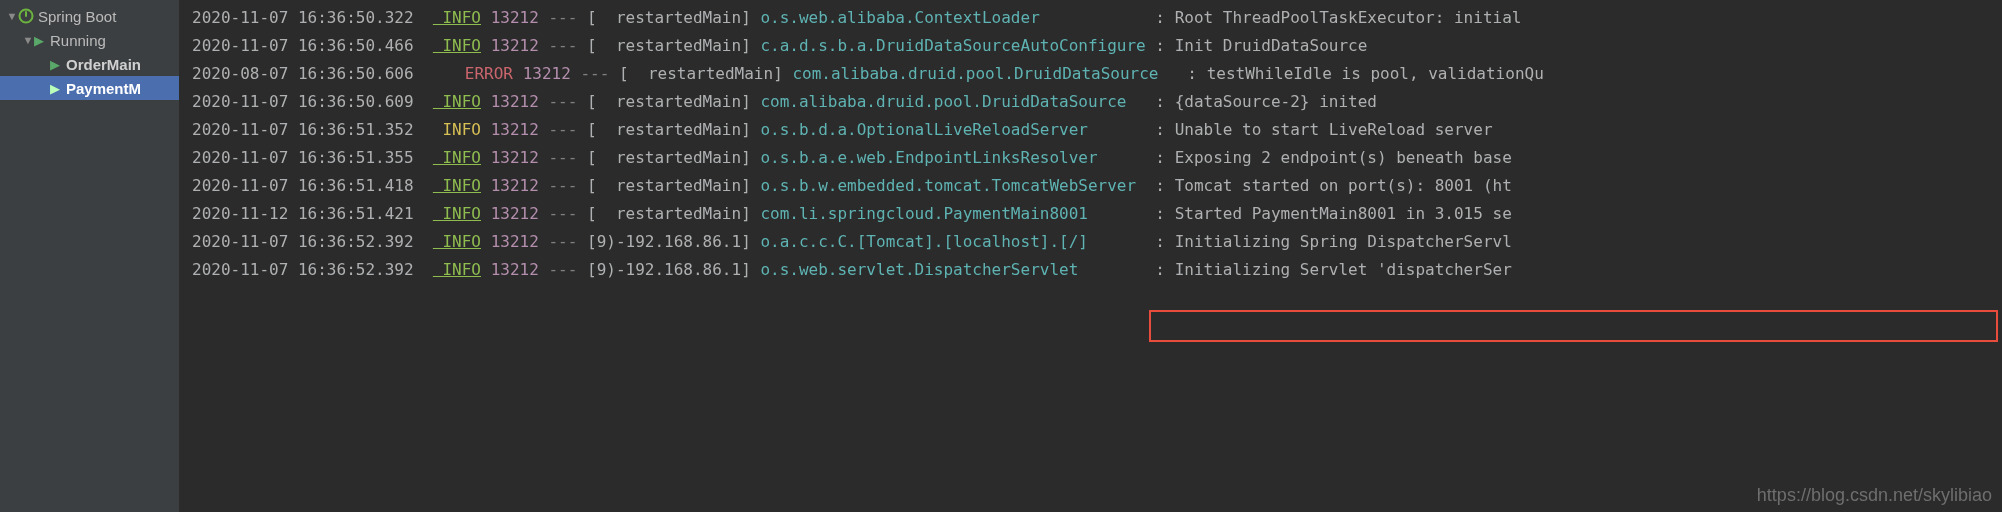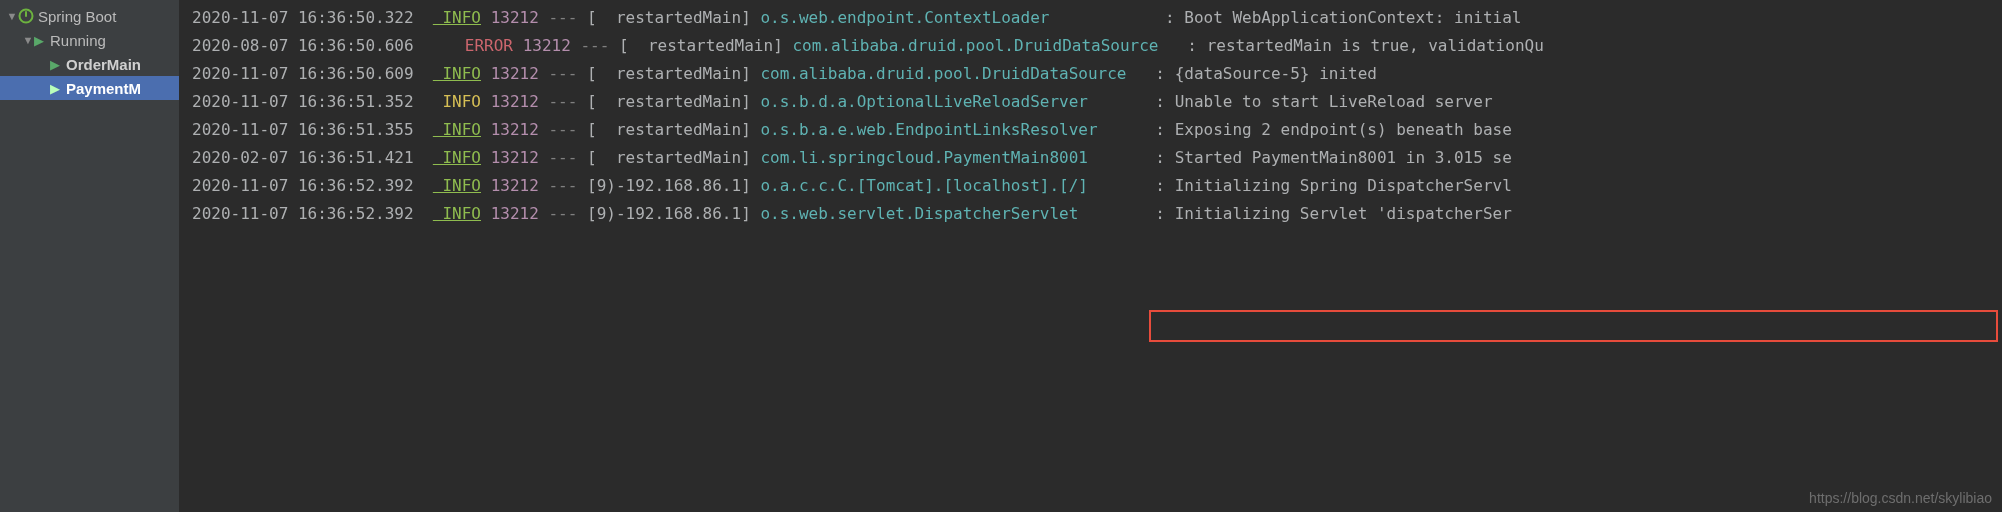--- a/index.html
+++ b/index.html
@@ -88,21 +88,21 @@
   .hl-box {
     position:absolute;
     border:2px solid #e74c3c;
     pointer-events:none;
   }
   .watermark {
     position:absolute;
     right:10px;
     bottom:6px;
     font-family: "Segoe UI", Arial, sans-serif;
-    font-size:14px;
+    font-size:18px;
     color:#6e6e6e;
   }
 </style>
 </head>
 <body>
 
 <div class="container">
 
   <div class="sidebar">
     <div class="tree-row indent-0">
@@ -125,25 +125,27 @@
       <span class="tree-label bold">OrderMain</span>
     </div>
     <div class="tree-row indent-2 selected">
       <span class="run-icon" style="color:#baffba">▶</span>
       <span class="tree-label bold">PaymentM</span>
     </div>
   </div>
 
   <div class="log-pane" id="log-pane">
 
-    <div class="log-line"><span class="ts">2020-11-07 16:36:50.322</span>  <span class="lvl-info"> INFO</span> <span class="pid">13212</span> <span class="dash">---</span> <span class="thr">[  restartedMain]</span> <span class="logger">o.s.web.endpoint.ContextLoader           </span> <span class="colon">:</span><span class="msg"> Boot WebApplicationContext: initial</span></div>
-      <div class="log-line"><span class="ts">2020-08-07 16:36:50.606</span>  <span class="lvl-error">ERROR</span> <span class="pid">13212</span> <span class="dash">---</span> <span class="thr">[  restartedMain]</span> <span class="logger">com.alibaba.druid.pool.DruidDataSource  </span> <span class="colon">:</span><span class="msg"> restartedMain is true, validationQu</span></div>
-      <div class="log-line"><span class="ts">2020-11-07 16:36:50.609</span>  <span class="lvl-info"> INFO</span> <span class="pid">13212</span> <span class="dash">---</span> <span class="thr">[  restartedMain]</span> <span class="logger">com.alibaba.druid.pool.DruidDataSource  </span> <span class="colon">:</span><span class="msg"> {dataSource-5} inited</span></div>
+    <div class="log-line"><span class="ts">2020-11-07 16:36:50.322</span>  <span class="lvl-info"> INFO</span> <span class="pid">13212</span> <span class="dash">---</span> <span class="thr">[  restartedMain]</span> <span class="logger">o.s.web.alibaba.ContextLoader           </span> <span class="colon">:</span><span class="msg"> Root ThreadPoolTaskExecutor: initial</span></div>
+      <div class="log-line"><span class="ts">2020-11-07 16:36:50.466</span>  <span class="lvl-info"> INFO</span> <span class="pid">13212</span> <span class="dash">---</span> <span class="thr">[  restartedMain]</span> <span class="logger">c.a.d.s.b.a.DruidDataSourceAutoConfigure</span> <span class="colon">:</span><span class="msg"> Init DruidDataSource</span></div>
+      <div class="log-line"><span class="ts">2020-08-07 16:36:50.606</span>  <span class="lvl-error">ERROR</span> <span class="pid">13212</span> <span class="dash">---</span> <span class="thr">[  restartedMain]</span> <span class="logger">com.alibaba.druid.pool.DruidDataSource  </span> <span class="colon">:</span><span class="msg"> testWhileIdle is pool, validationQu</span></div>
+      <div class="log-line"><span class="ts">2020-11-07 16:36:50.609</span>  <span class="lvl-info"> INFO</span> <span class="pid">13212</span> <span class="dash">---</span> <span class="thr">[  restartedMain]</span> <span class="logger">com.alibaba.druid.pool.DruidDataSource  </span> <span class="colon">:</span><span class="msg"> {dataSource-2} inited</span></div>
       <div class="log-line"><span class="ts">2020-11-07 16:36:51.352</span>  <span class="lvl-warn"> INFO</span> <span class="pid">13212</span> <span class="dash">---</span> <span class="thr">[  restartedMain]</span> <span class="logger">o.s.b.d.a.OptionalLiveReloadServer      </span> <span class="colon">:</span><span class="msg"> Unable to start LiveReload server </span></div>
       <div class="log-line"><span class="ts">2020-11-07 16:36:51.355</span>  <span class="lvl-info"> INFO</span> <span class="pid">13212</span> <span class="dash">---</span> <span class="thr">[  restartedMain]</span> <span class="logger">o.s.b.a.e.web.EndpointLinksResolver     </span> <span class="colon">:</span><span class="msg"> Exposing 2 endpoint(s) beneath base</span></div>
-      <div class="log-line"><span class="ts">2020-02-07 16:36:51.421</span>  <span class="lvl-info"> INFO</span> <span class="pid">13212</span> <span class="dash">---</span> <span class="thr">[  restartedMain]</span> <span class="logger">com.li.springcloud.PaymentMain8001      </span> <span class="colon">:</span><span class="msg"> Started PaymentMain8001 in 3.015 se</span></div>
+      <div class="log-line"><span class="ts">2020-11-07 16:36:51.418</span>  <span class="lvl-info"> INFO</span> <span class="pid">13212</span> <span class="dash">---</span> <span class="thr">[  restartedMain]</span> <span class="logger">o.s.b.w.embedded.tomcat.TomcatWebServer </span> <span class="colon">:</span><span class="msg"> Tomcat started on port(s): 8001 (ht</span></div>
+      <div class="log-line"><span class="ts">2020-11-12 16:36:51.421</span>  <span class="lvl-info"> INFO</span> <span class="pid">13212</span> <span class="dash">---</span> <span class="thr">[  restartedMain]</span> <span class="logger">com.li.springcloud.PaymentMain8001      </span> <span class="colon">:</span><span class="msg"> Started PaymentMain8001 in 3.015 se</span></div>
       <div class="log-line"><span class="ts">2020-11-07 16:36:52.392</span>  <span class="lvl-info"> INFO</span> <span class="pid">13212</span> <span class="dash">---</span> <span class="thr">[9)-192.168.86.1]</span> <span class="logger">o.a.c.c.C.[Tomcat].[localhost].[/]      </span> <span class="colon">:</span><span class="msg"> Initializing Spring DispatcherServl</span></div>
       <div class="log-line"><span class="ts">2020-11-07 16:36:52.392</span>  <span class="lvl-info"> INFO</span> <span class="pid">13212</span> <span class="dash">---</span> <span class="thr">[9)-192.168.86.1]</span> <span class="logger">o.s.web.servlet.DispatcherServlet       </span> <span class="colon">:</span><span class="msg"> Initializing Servlet 'dispatcherSer</span></div>
       <div class="hl-box" id="hlbox" style="left: 969.359px; top: 310px; width: 848.641px; height: 32px;"></div>
     <div class="watermark">https://blog.csdn.net/skylibiao</div>
   </div>
 
 </div>
 
 </body></html>

